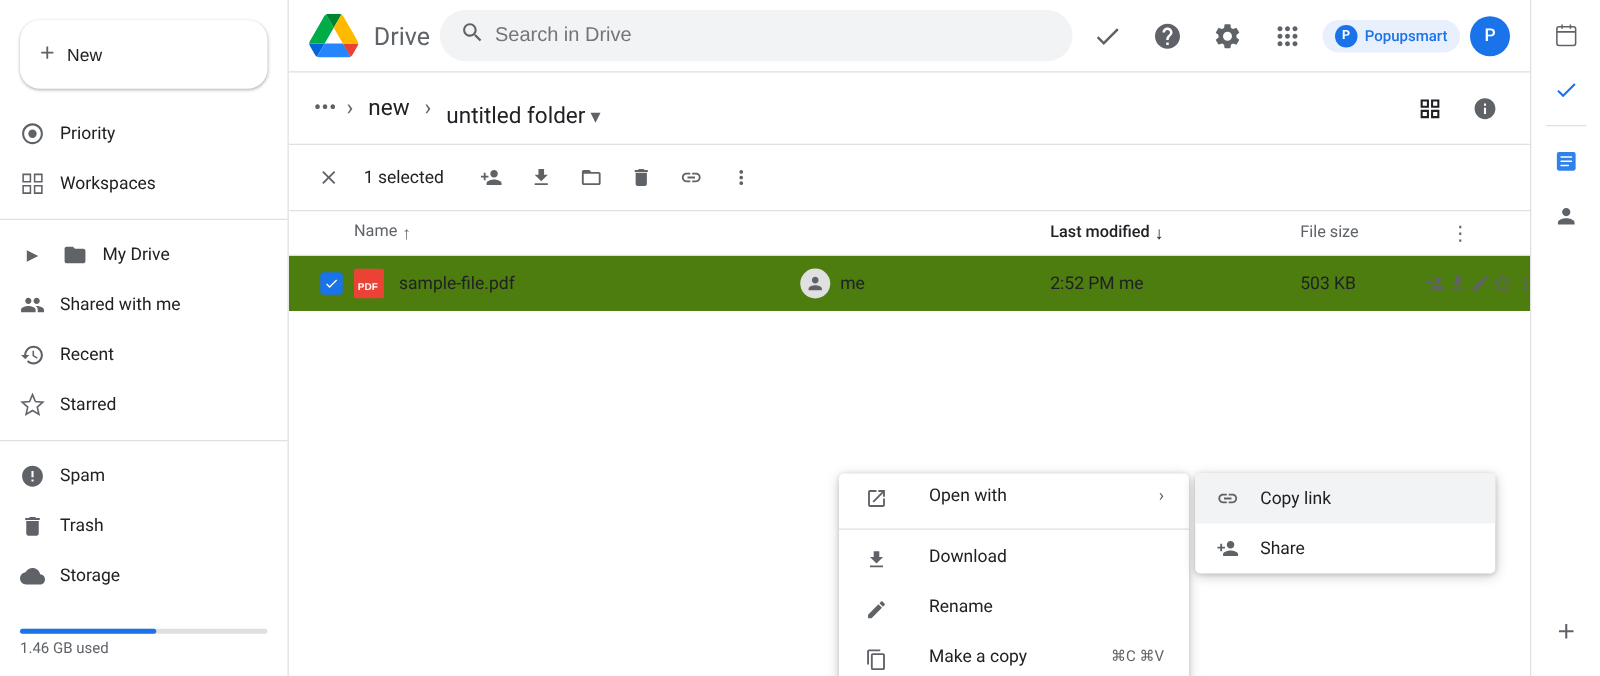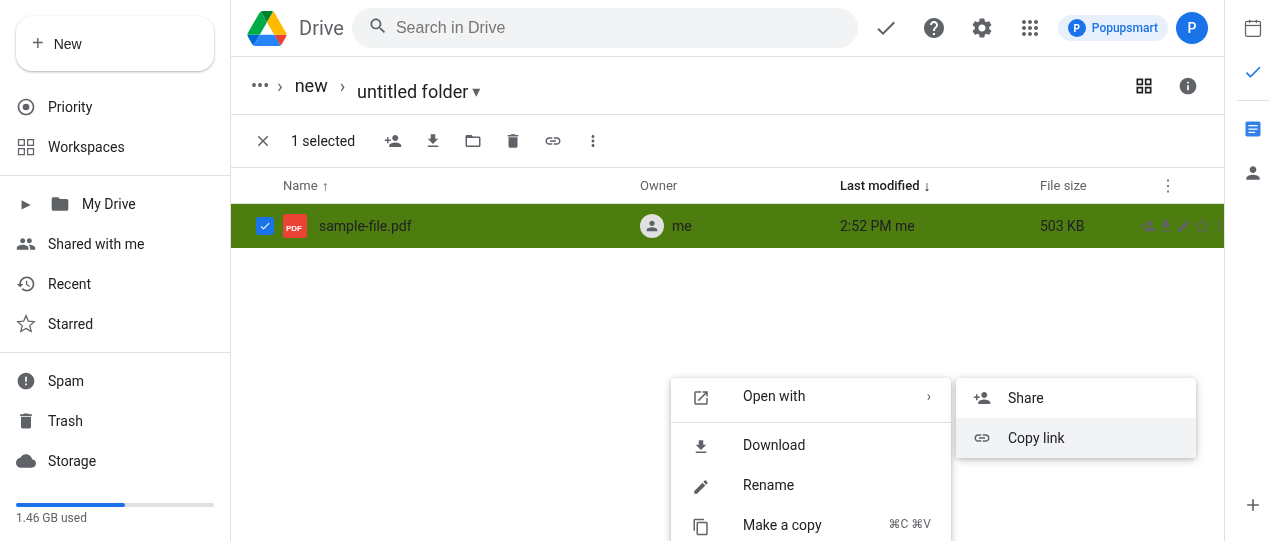--- a/index.html
+++ b/index.html
@@ -330,23 +330,20 @@
   </div>
 
   <div class="file-table" style="position:relative;">
 
     <div class="table-header">
       <div style="width:36px;"></div>
       <div class="col-name">
         <span>Name</span>
         <span style="font-size:14px; color:#5f6368;">↑</span>
       </div>
-      <div class="col-owner">
-        <span>Owner</span>
-      </div>
       <div class="col-modified">
         <span>Last modified</span>
         <span style="font-size:14px; color:#202124;">↓</span>
       </div>
       <div class="col-size">
         <span>File size</span>
       </div>
       <div class="col-actions">
         <span style="cursor:pointer; color:#5f6368; font-size:16px;">⋮</span>
       </div>
@@ -450,36 +447,36 @@
             </svg>
         </span>
         <span class="menu-label">Make a copy</span>
         <span class="menu-shortcut">⌘C  ⌘V</span>
       </div>
 
     </div>
 
     <div class="sub-context-menu">
 
+      <div class="sub-menu-item active" style="background:#f1f3f4;">
+        <span class="menu-icon">
+          <svg width="18" height="18" viewBox="0 0 24 24" fill="none">
+              <path d="M3.9 12c0-1.71 1.39-3.1 3.1-3.1h4V7H7c-2.76 0-5 2.24-5 5s2.24 5 5 5h4v-1.9H7c-1.71 0-3.1-1.39-3.1-3.1zM8 13h8v-2H8v2zm9-6h-4v1.9h4c1.71 0 3.1 1.39 3.1 3.1s-1.39 3.1-3.1 3.1h-4V17h4c2.76 0 5-2.24 5-5s-2.24-5-5-5z" fill="#5f6368"></path>
+            </svg>
+        </span>
+        <span class="menu-label">Copy link</span>
+      </div>
+
       <div class="sub-menu-item">
         <span class="menu-icon">
           <svg width="18" height="18" viewBox="0 0 24 24" fill="none">
               <path d="M15 12c2.21 0 4-1.79 4-4s-1.79-4-4-4-4 1.79-4 4 1.79 4 4 4zm-9-2V7H4v3H1v2h3v3h2v-3h3v-2H6zm9 4c-2.67 0-8 1.34-8 4v2h16v-2c0-2.66-5.33-4-8-4z" fill="#5f6368"></path>
             </svg>
         </span>
         <span class="menu-label">Share</span>
-      </div>
-
-      <div class="sub-menu-item active" style="background:#f1f3f4;">
-        <span class="menu-icon">
-          <svg width="18" height="18" viewBox="0 0 24 24" fill="none">
-              <path d="M3.9 12c0-1.71 1.39-3.1 3.1-3.1h4V7H7c-2.76 0-5 2.24-5 5s2.24 5 5 5h4v-1.9H7c-1.71 0-3.1-1.39-3.1-3.1zM8 13h8v-2H8v2zm9-6h-4v1.9h4c1.71 0 3.1 1.39 3.1 3.1s-1.39 3.1-3.1 3.1h-4V17h4c2.76 0 5-2.24 5-5s-2.24-5-5-5z" fill="#5f6368"></path>
-            </svg>
-        </span>
-        <span class="menu-label">Copy link</span>
       </div>
     </div>
   </div>
 </div>
 
 <div class="right-panel">
   <div class="rp-icon">
     <svg width="20" height="20" viewBox="0 0 24 24" fill="none">
         <rect x="3" y="4" width="18" height="18" rx="2" stroke="#5f6368" stroke-width="1.5" fill="none"></rect>
         <path d="M3 9h18" stroke="#5f6368" stroke-width="1.5"></path>

